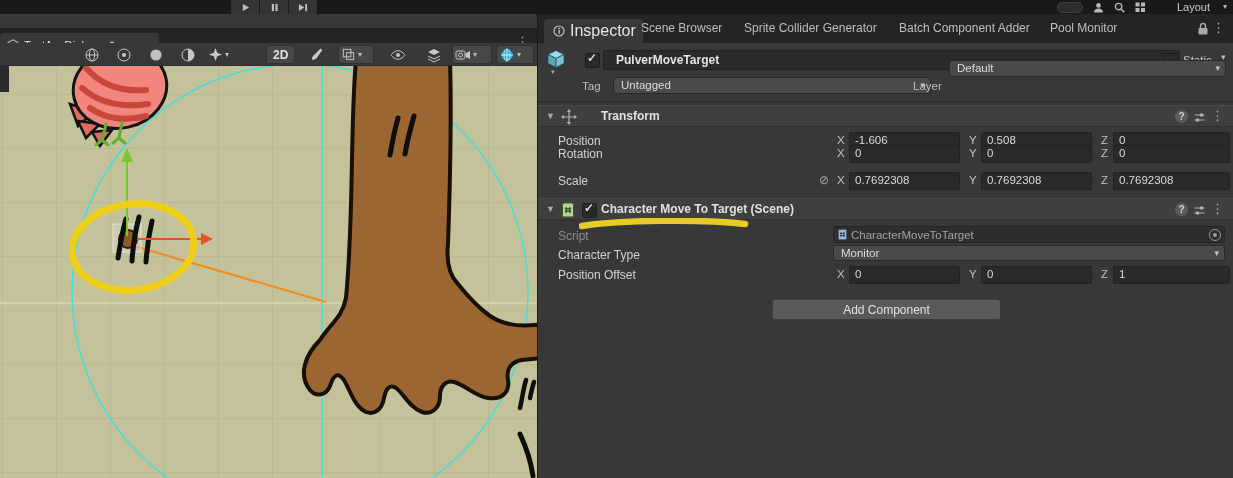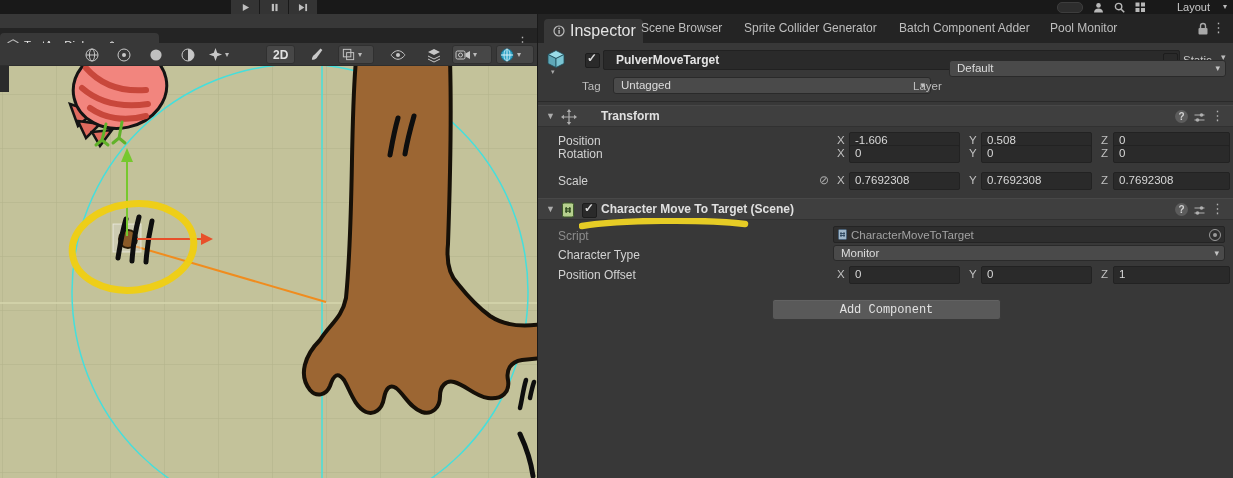--- a/index.html
+++ b/index.html
@@ -46,21 +46,21 @@
   .rowlabel.dim{color:#8c8c8c;}
   .ax{position:absolute;top:3px;font-size:11.5px;color:#c0c0c0;}
   .numfield{position:absolute;top:1px;height:15px;background:#2a2a2a;border:1px solid #222;border-radius:2px;
             font-size:11.5px;color:#d8d8d8;padding:1px 0 0 5px;cursor:text;box-sizing:content-box;white-space:nowrap;overflow:hidden;}
   .linkicon{position:absolute;left:281px;top:2px;font-size:12px;color:#a8a8a8;cursor:pointer;}
   .objfield{position:absolute;left:295px;top:0;width:392px;height:17px;background:#2e2e2e;border:1px solid #242424;border-radius:2px;
             box-sizing:border-box;display:flex;align-items:center;gap:4px;padding-left:4px;color:#a2a2a2;font-size:11.5px;}
   .picker{position:absolute;right:3px;top:2px;width:10px;height:10px;border:1px solid #999;border-radius:50%;cursor:pointer;}
   .picker span{position:absolute;left:3px;top:3px;width:4px;height:4px;background:#999;border-radius:50%;display:block;}
   .addcomp{position:absolute;left:234px;top:285px;width:229px;height:21px;background:#595959;border:1px solid #393939;border-radius:3px;
-           color:#e2e2e2;font-size:12px;font-family:Liberation Mono, monospace;cursor:pointer;box-shadow:inset 0 1px 0 rgba(255,255,255,0.06);}
+           color:#e2e2e2;font-size:12px;font-family:Liberation Sans, sans-serif;cursor:pointer;box-shadow:inset 0 1px 0 rgba(255,255,255,0.06);}
   svg{display:block;}
 </style>
 </head>
 <body>
 
 <div id="app">
 
   <div class="topbar">
     <div class="playctrl">
       <button class="tbbtn">

